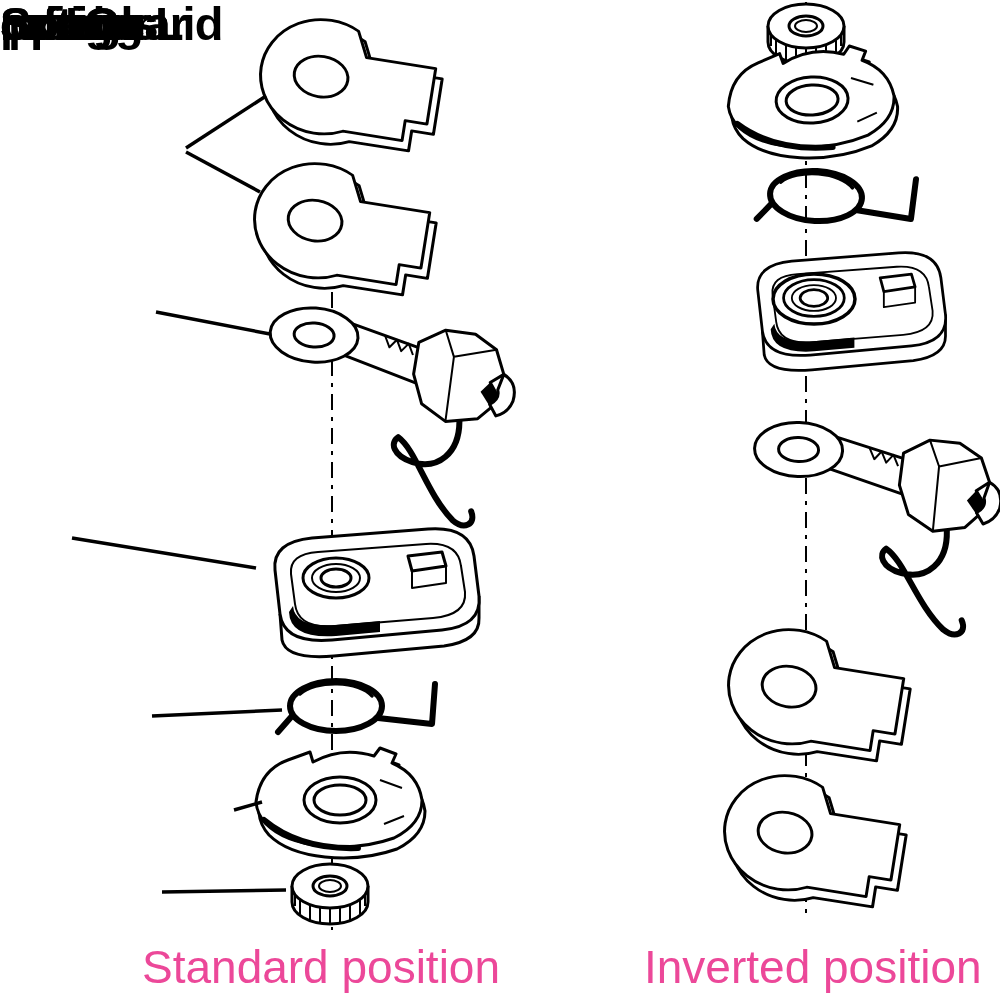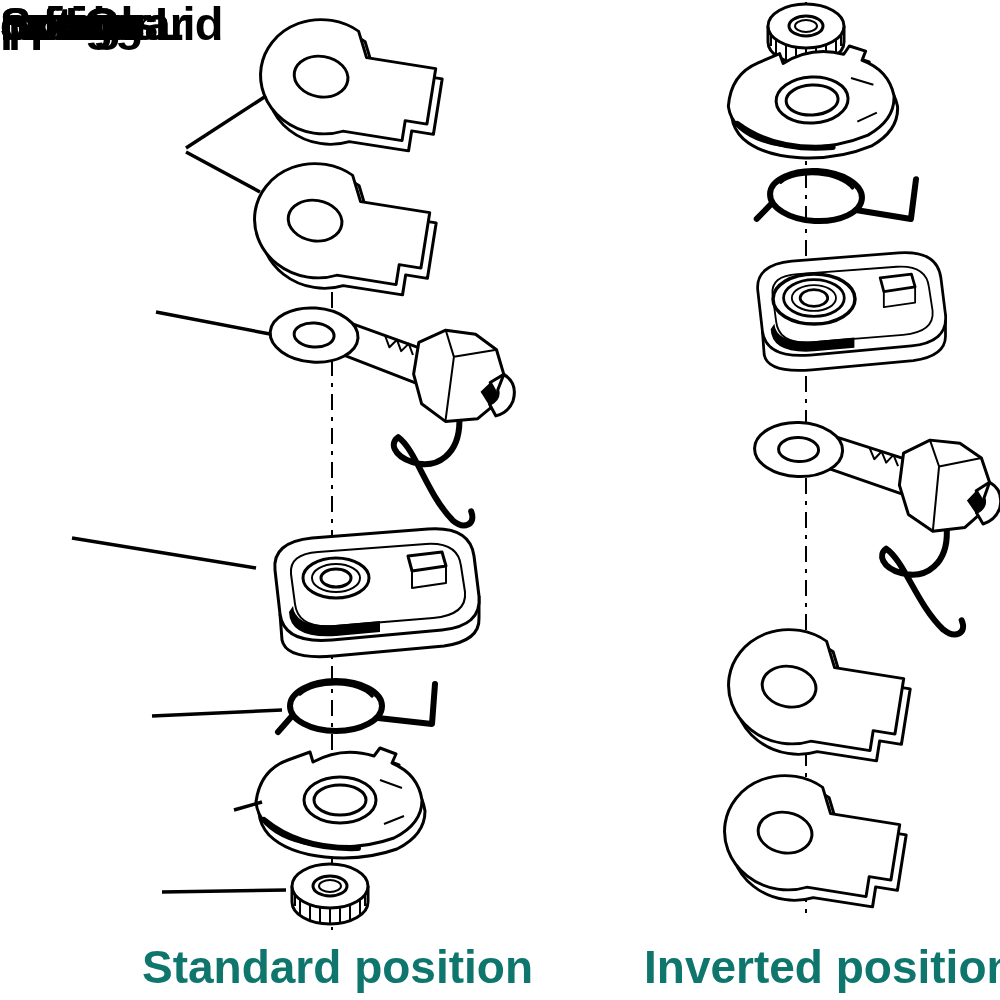--- a/index.html
+++ b/index.html
@@ -1,19 +1,19 @@
 <!DOCTYPE html>
 <html><head>
 <meta charset="utf-8">
 <style>
   html,body{margin:0;padding:0;width:1000px;height:1000px;overflow:hidden;background:#fff}
   .stage{position:relative;width:792px;height:1000px;font-family:"Liberation Sans",sans-serif}
   .stage > svg{position:absolute;left:0;top:0}
   .lbl{position:absolute;font-weight:bold;font-size:47px;line-height:1;color:#000;white-space:nowrap;letter-spacing:-1px}
-  .cap{position:absolute;font-weight:bold;font-size:46px;line-height:1;color:#0f766e;white-space:nowrap}
+  .cap{position:absolute;font-weight:normal;font-size:46px;line-height:1;color:#ec4899;white-space:nowrap}
   .part{fill:#fff;stroke:#000;stroke-width:3;stroke-linejoin:round}
   .thin{fill:none;stroke:#000;stroke-width:2;stroke-linejoin:round}
   .wire{fill:none;stroke:#000;stroke-width:6;stroke-linecap:round;stroke-linejoin:round}
   .wire2{fill:none;stroke:#000;stroke-width:3.5;stroke-linecap:round}
   .fillb{fill:#000;stroke:none}
   .cline{fill:none;stroke:#000;stroke-width:2;stroke-dasharray:16 7 4 7}
   .leader{stroke:#000;stroke-width:3.5}
 </style>
 </head>
 <body>

